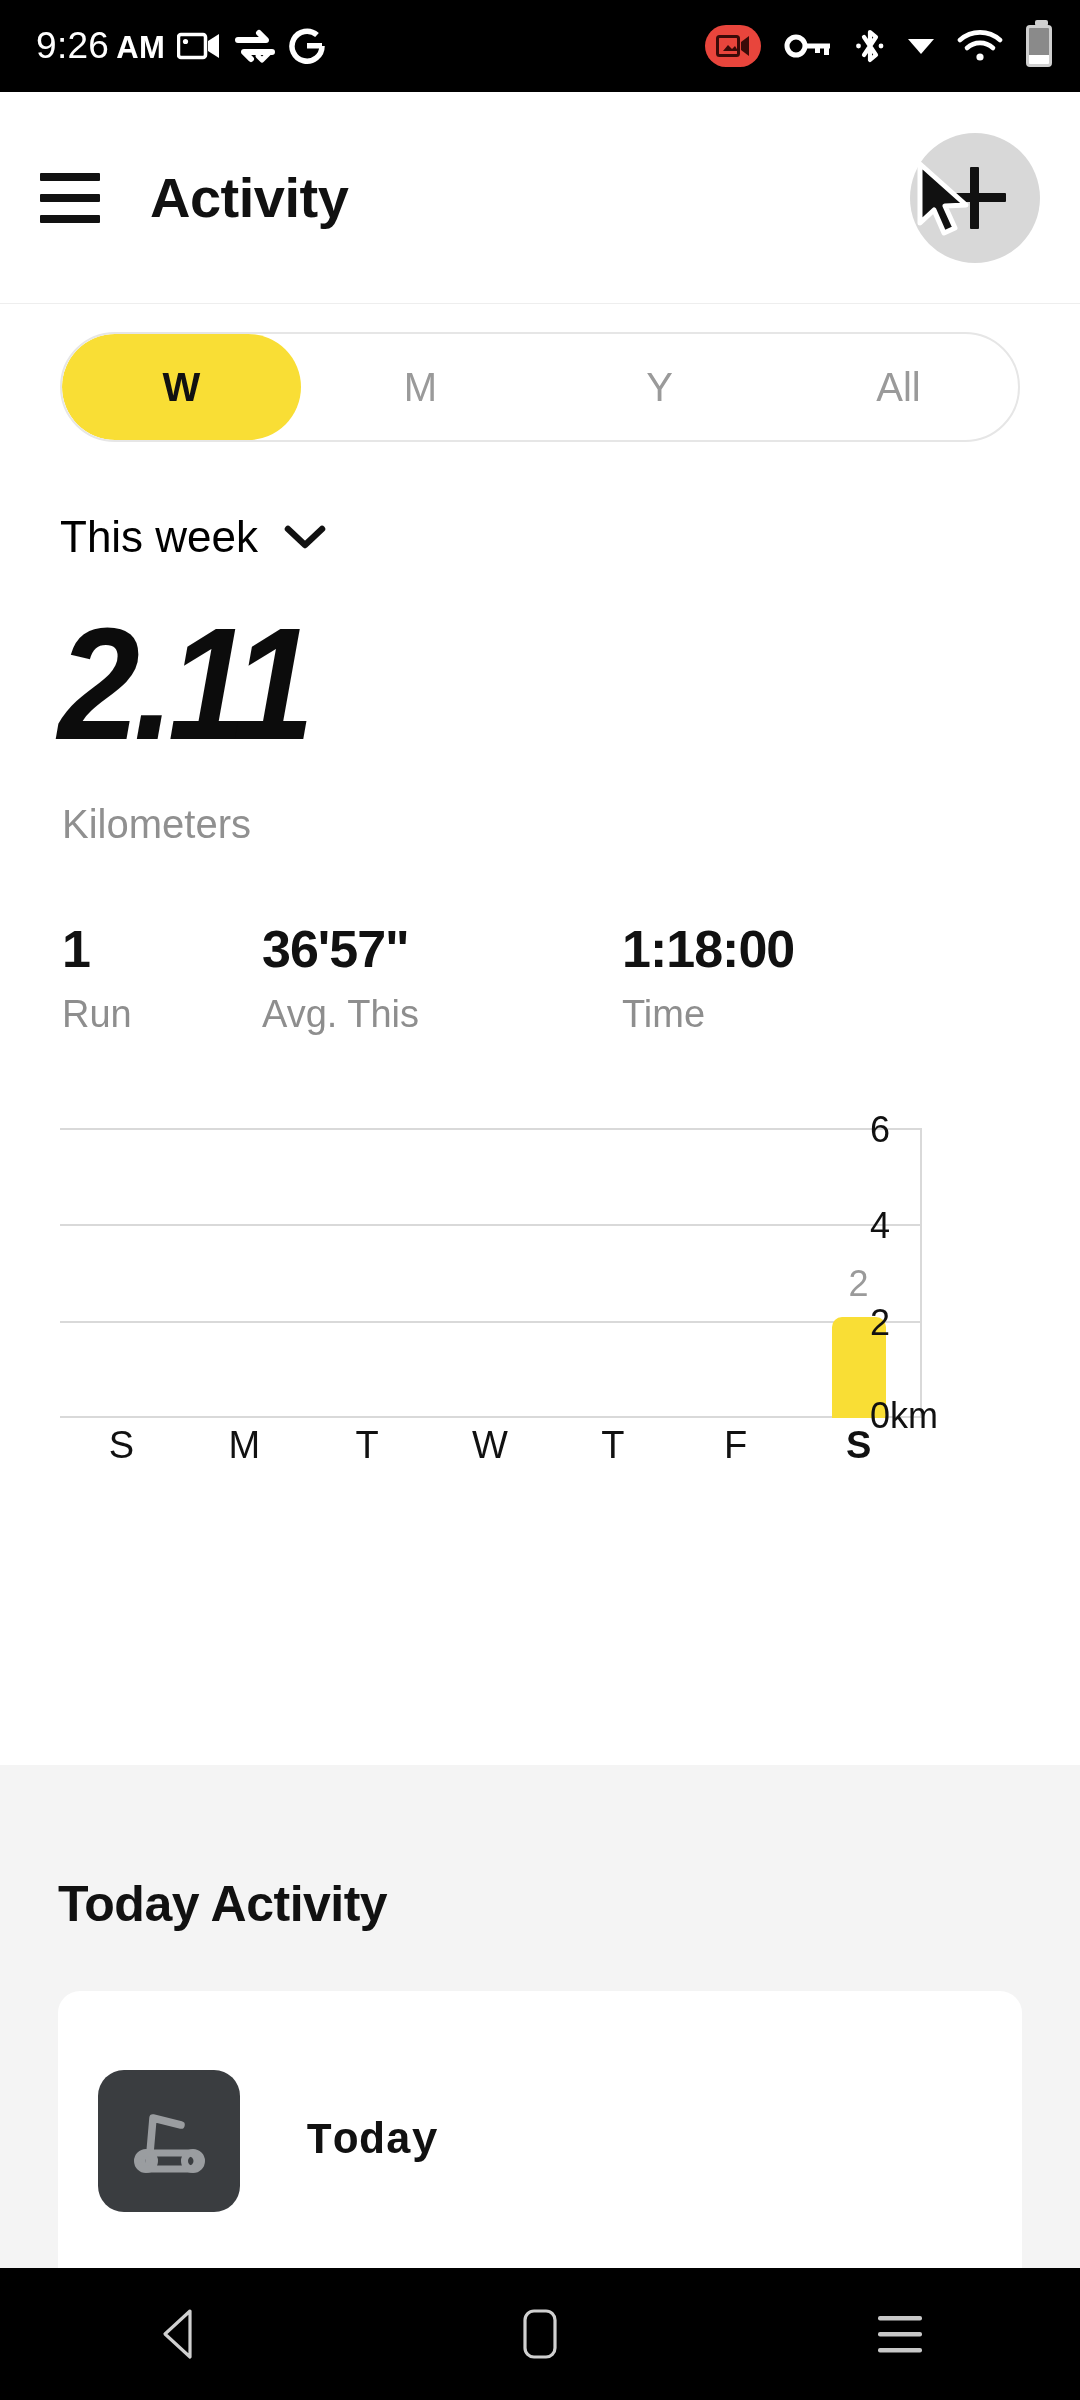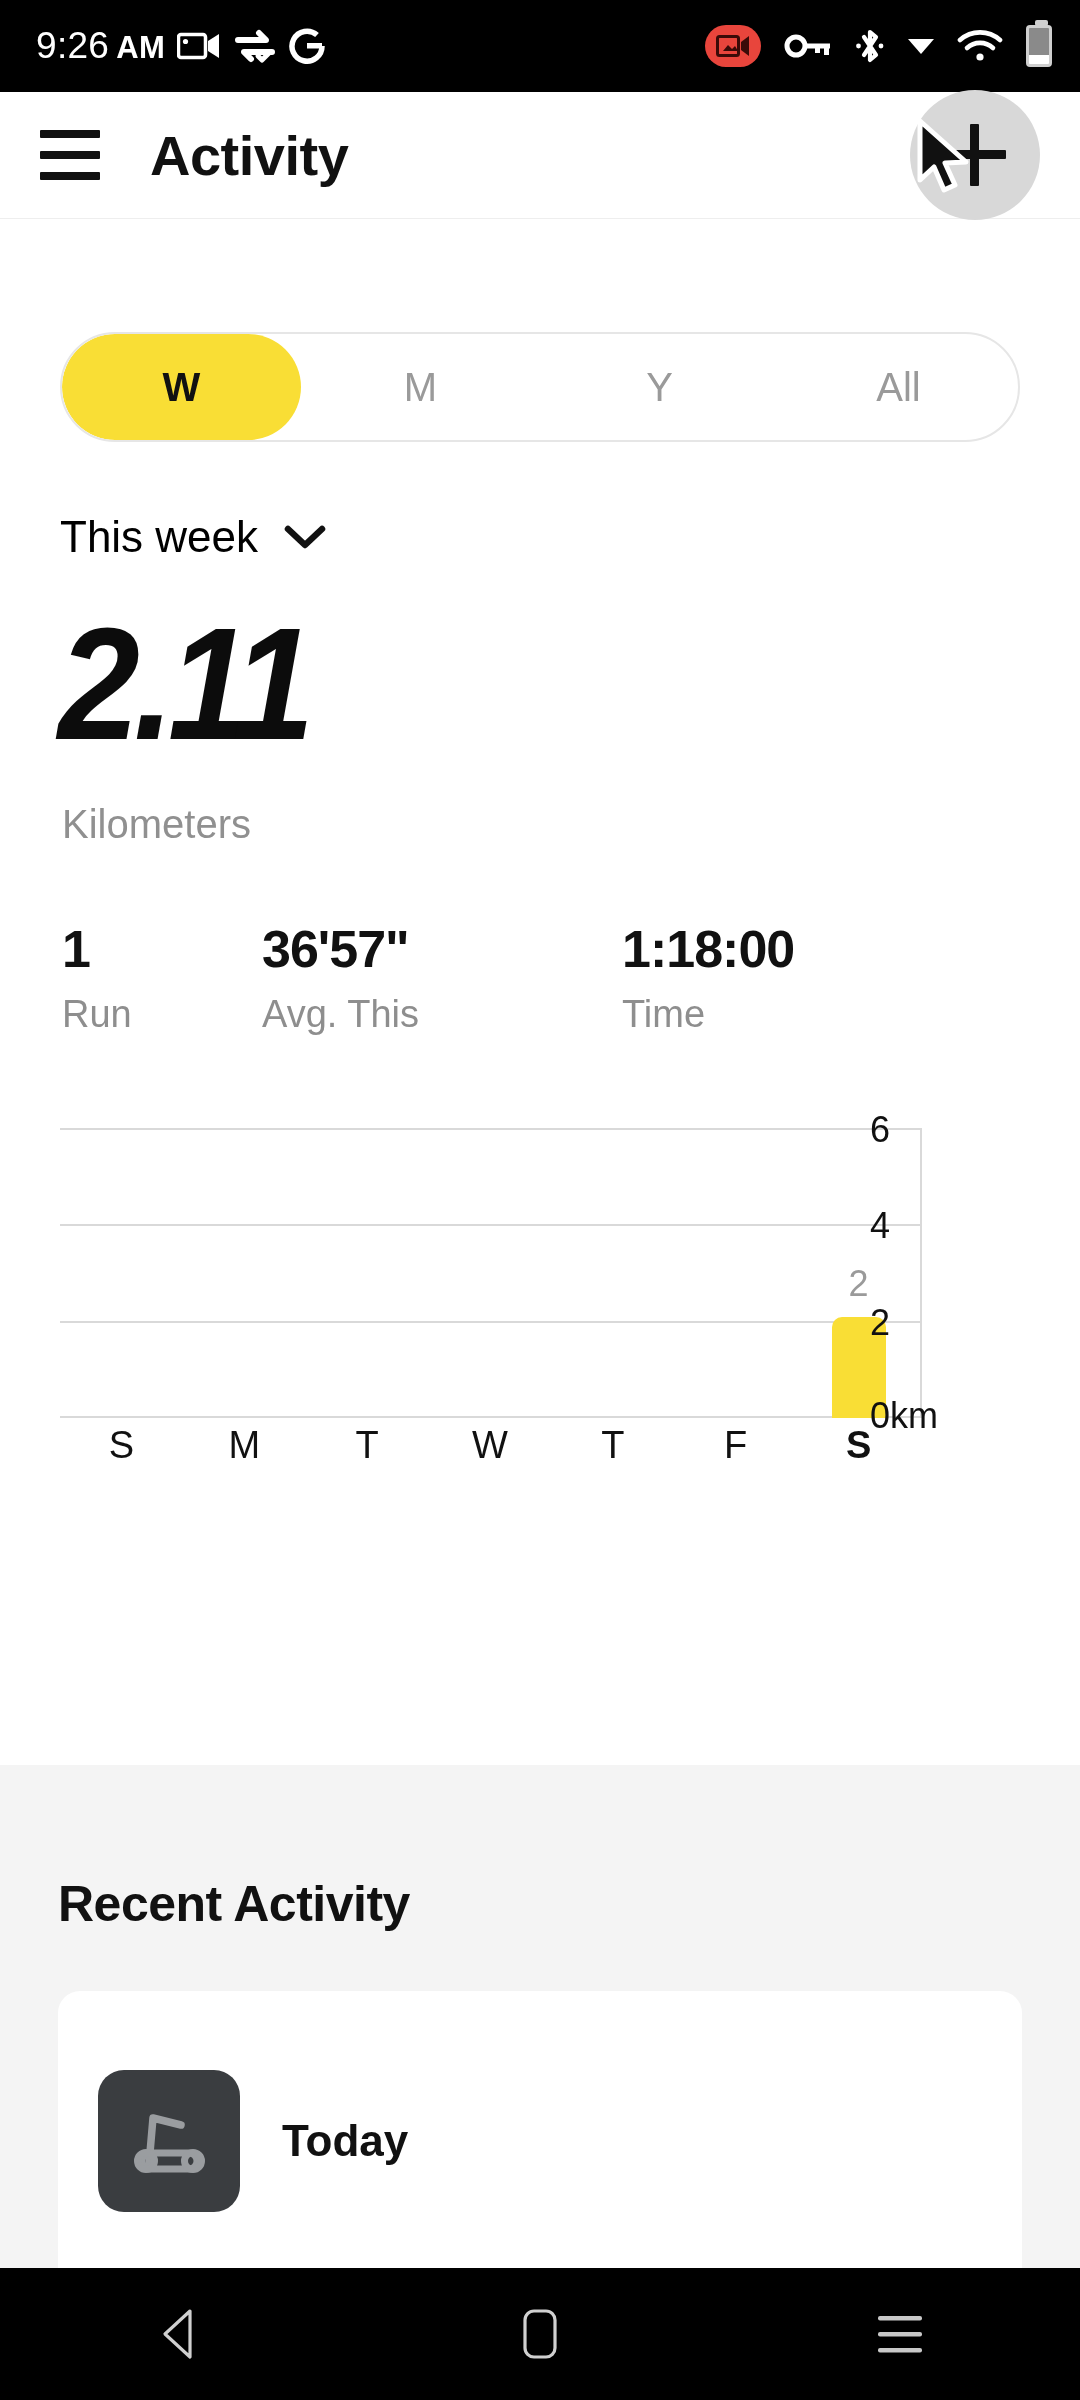--- a/index.html
+++ b/index.html
@@ -34,21 +34,21 @@
   .battery:before{
     content:""; position:absolute; top:-8px; left:6px; width:13px;height:6px;background:#cfcfcf;border-radius:2px;
   }
   .tri-down{
     width:0;height:0;border-left:13px solid transparent;border-right:13px solid transparent;
     border-top:15px solid #ffffff;
   }
 
   
   .appbar{
-    position:absolute; top:92px; left:0; width:1080px; height:127px;
+    position:absolute; top:92px; left:0; width:1080px; height:212px;
     background:#ffffff; display:flex; align-items:center; padding:0 40px;
     border-bottom:1px solid #eeeeee;
   }
   .hamburger{ width:60px; height:50px; display:flex; flex-direction:column; justify-content:space-between; cursor:pointer;}
   .hamburger span{ display:block; height:8px; background:#111111; border-radius:1px;}
   .appbar-title{
     margin-left:50px; font-size:56px; font-weight:700; color:#111111; letter-spacing:-.5px;
   }
   .fab-wrap{ margin-left:auto; position:relative; width:130px; height:130px; }
   .fab{
@@ -121,21 +121,21 @@
   .xlab.today{ font-weight:700; }
 
   
   .recent{
     position:absolute; top:1765px; left:0; width:1080px; height:635px;
     background:#F4F4F4;
   }
   .recent-title{ margin:110px 0 0 58px; font-size:50px; font-weight:700; color:#111111; letter-spacing:-.5px;}
   .card{
     margin:58px 58px 0 58px; background:#ffffff; border-radius:22px;
-    padding:42px 40px; display:flex; align-items:center; gap:42px; height:300px;
+    padding:42px 40px; display:flex; align-items:center; gap:66px; height:300px;font-family:Liberation Mono, monospace;
   }
   .thumb{
     width:142px; height:142px; background:#3A3D40; border-radius:26px;
     display:flex; align-items:center; justify-content:center; flex:none;
   }
   .card-txt{ display:flex; flex-direction:column; gap:14px; }
   .card-title{ font-size:44px; font-weight:700; color:#111111; }
   .card-sub{ font-size:42px; color:#8e8e8e; }
 
   
@@ -295,21 +295,21 @@
           <div class="xlab">T</div>
           <div class="xlab">W</div>
           <div class="xlab">T</div>
           <div class="xlab">F</div>
           <div class="xlab today">S</div>
         </div>
     </div>
   </div>
 
   <div class="recent">
-    <div class="recent-title">Recent Activity</div>
+    <div class="recent-title">Today Activity</div>
 
     <div class="card">
       <div class="thumb">
         <svg width="92" height="86" viewBox="0 0 92 86">
           <path d="M26 66 L30 20 L58 27" fill="none" stroke="#9a9da0" stroke-width="7.5" stroke-linecap="round" stroke-linejoin="round"></path>
           <rect x="19" y="55" width="55" height="16" rx="8" fill="none" stroke="#9a9da0" stroke-width="7"></rect>
           <circle cx="23" cy="63" r="8.5" fill="none" stroke="#9a9da0" stroke-width="7"></circle>
           <circle cx="70" cy="63" r="8.5" fill="none" stroke="#9a9da0" stroke-width="7"></circle>
         </svg>
       </div>

